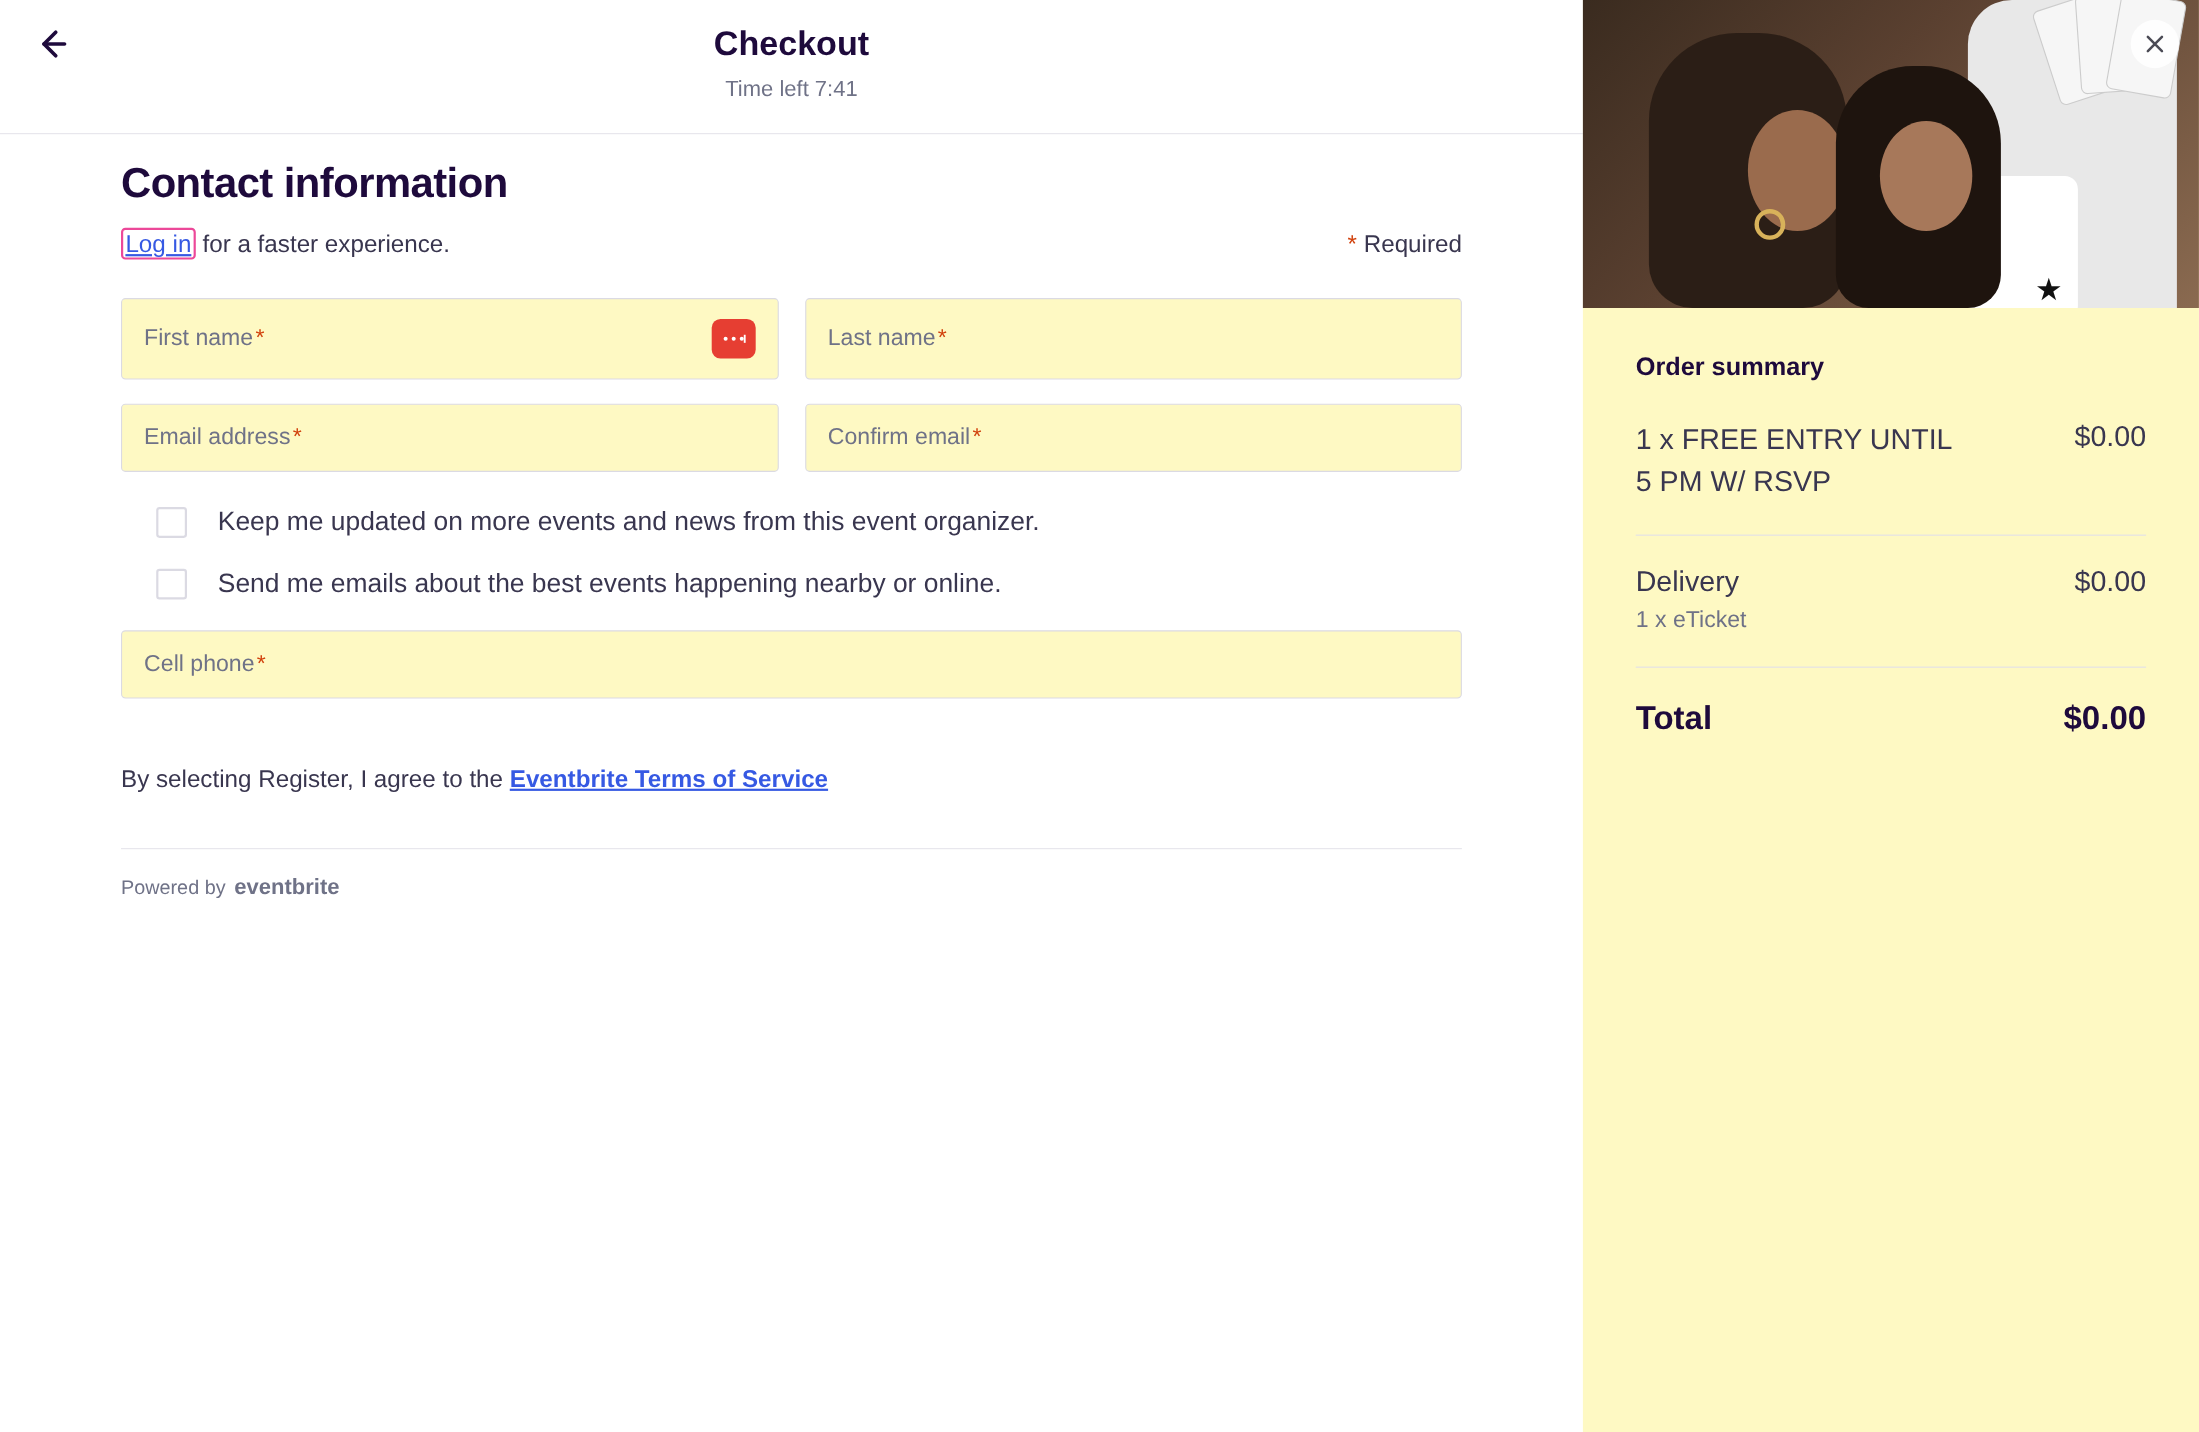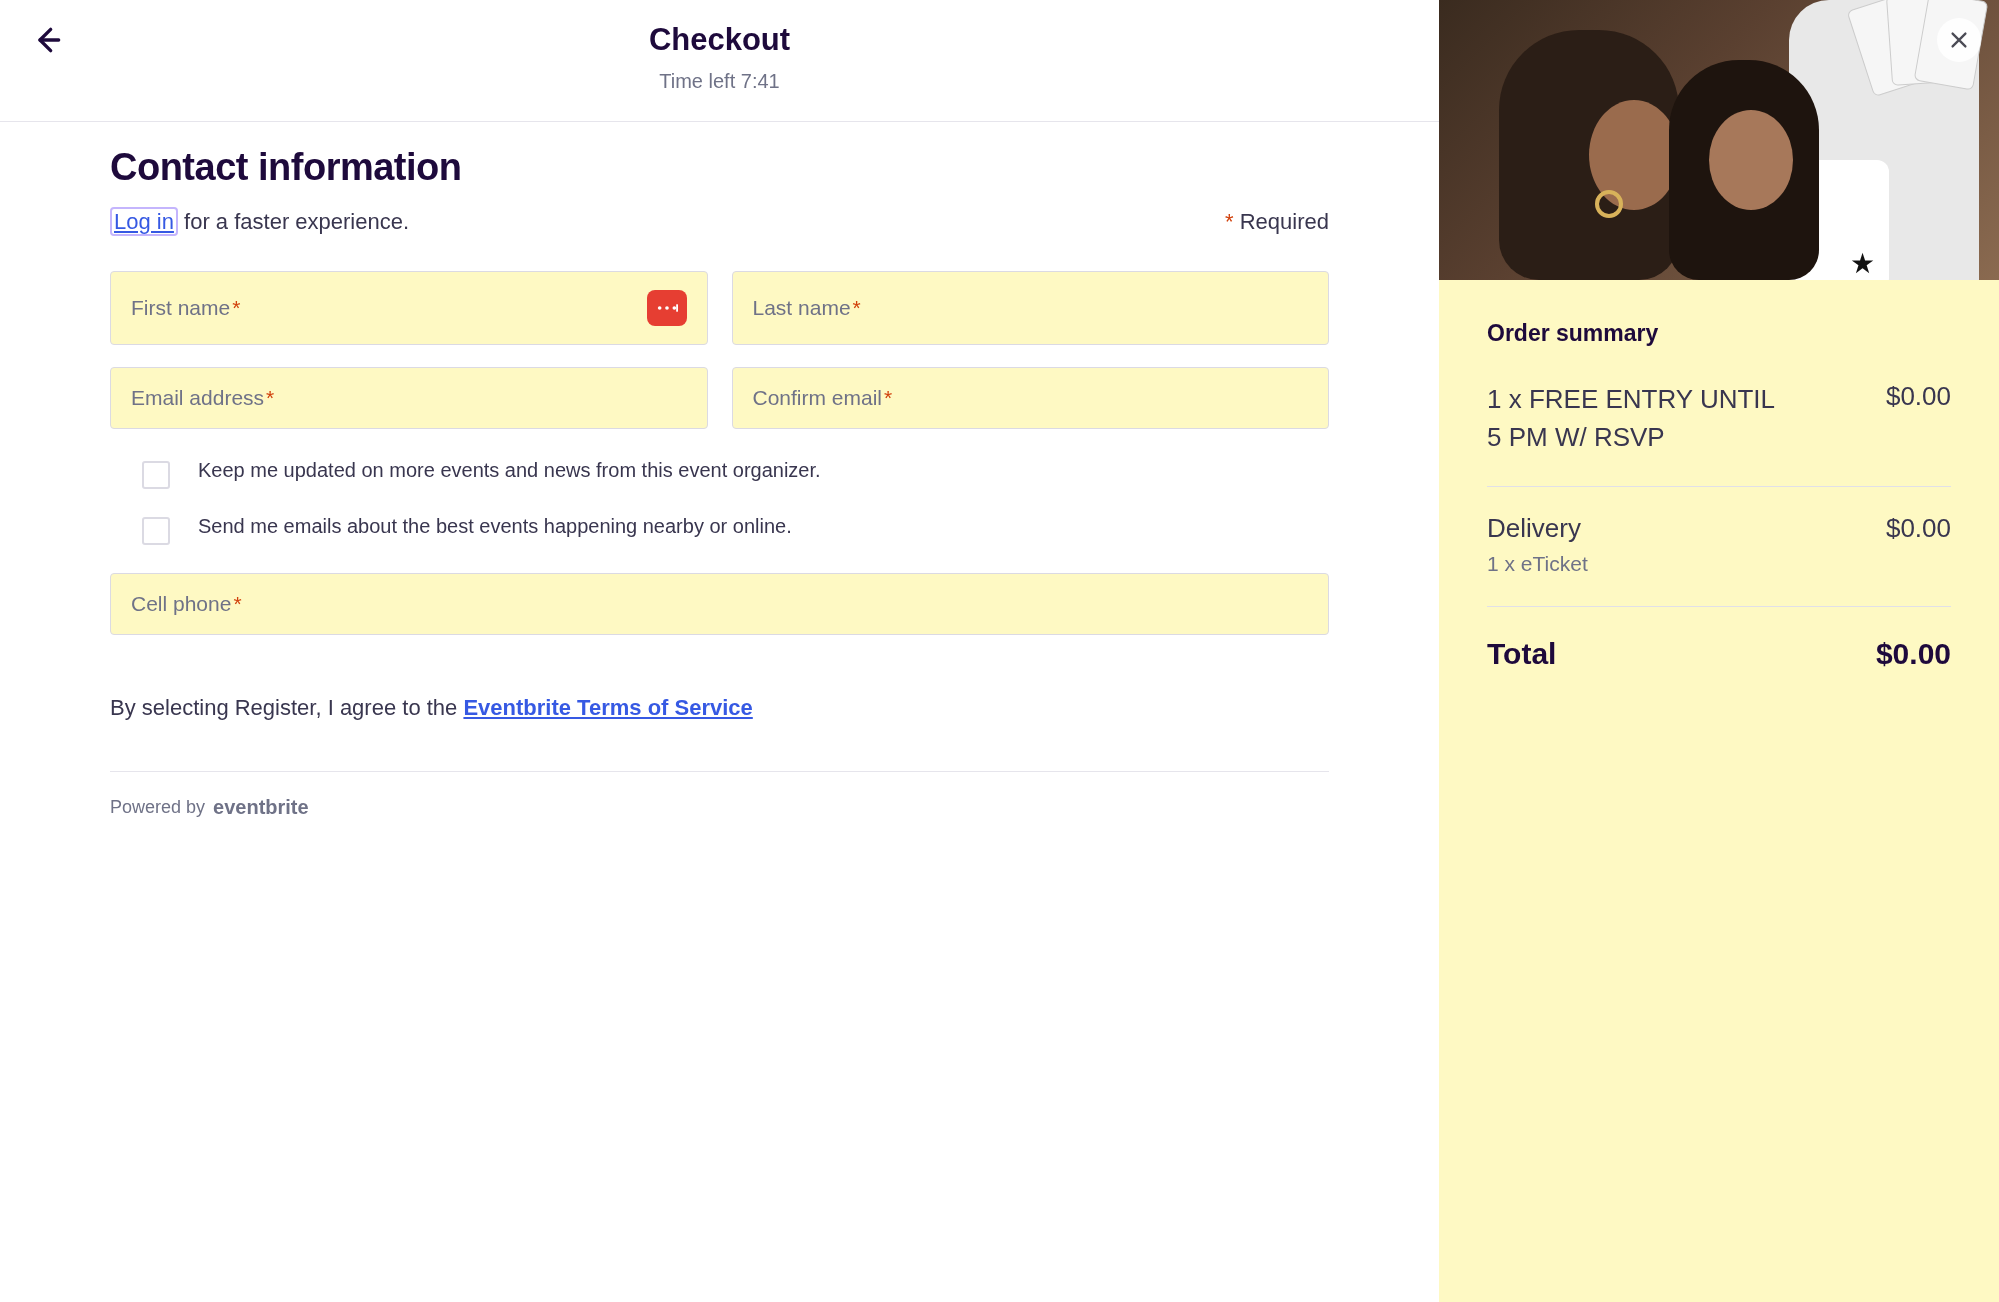--- a/index.html
+++ b/index.html
@@ -6,32 +6,32 @@
     html, body { width: 100%; height: 100%; font-family: -apple-system, BlinkMacSystemFont, "Segoe UI", Helvetica, Arial, sans-serif; color:#39364f; }
     body { display:flex; background:#fff; }
     .main { flex: 1 1 auto; display:flex; flex-direction:column; border-right: none; }
     .header { text-align:center; padding: 22px 0 10px; border-bottom:1px solid #e6e5ec; position:relative; }
     .header .back { position:absolute; left:32px; top:24px; width:32px; height:32px; cursor:pointer; }
     .header h1 { font-size:31px; font-weight:600; color:#1e0a3c; }
     .header .timer { margin-top:12px; color:#6f7287; font-size:20px; padding-bottom:18px;}
     .content { padding: 20px 110px 40px; overflow:auto; }
     .section-title { font-size:38px; font-weight:800; color:#1e0a3c; margin: 4px 0 20px; letter-spacing:-0.5px;}
     .login-row { display:flex; justify-content:space-between; align-items:center; font-size:22px; margin-bottom:36px; }
-    .login-link { color:#3659e3; text-decoration:underline; border:2px solid #c4b5fd; border-radius:4px; padding:0 2px; }
+    .login-link { color:#3659e3; text-decoration:underline; border:2px solid #ec4899; border-radius:4px; padding:0 2px; }
     .login-text { color:#39364f; }
     .req-label { color:#39364f; }
     .req-label .star { color:#d1410c; }
     .grid { display:grid; grid-template-columns: 1fr 1fr; gap: 22px 24px; margin-bottom:30px; }
     .field { position:relative; border:1px solid #dbdae3; border-radius:4px; padding:18px 20px; display:flex; align-items:center; background:#fef9c3; }
     .field label { font-size:21px; color:#6f7287; pointer-events:none; }
     .field .star { color:#d1410c; margin-left:2px; }
     .pw-badge { width:40px; height:36px; border-radius:8px; background:#e63e32; display:flex; align-items:center; justify-content:center; margin-left:auto; }
     .pw-badge svg { width:22px; height:12px; }
     .checks { display:flex; flex-direction:column; gap:26px; margin: 8px 0 28px; }
-    .check { display:flex; align-items:flex-start; gap:28px; font-size:20px; color:#39364f;padding-left:32px; }
+    .check { display:flex; align-items:flex-end; gap:28px; font-size:24px; color:#39364f;padding-left:32px; }
     .check .box { width:28px; height:28px; border:2px solid #dbdae3; border-radius:3px; flex:none; margin-top:2px; cursor:pointer; }
     .full { grid-column: 1 / -1; }
     .agree { font-size:22px; margin: 60px 0 38px; color:#39364f; }
     .agree a { color:#3659e3; text-decoration:underline; font-weight:600; }
     .register-btn { width:300px; background:#d1410c; color:#fff; border:none; border-radius:6px; font-size:22px; font-weight:600; padding:20px 0; cursor:pointer; }
     .divider { border-top:1px solid #e6e5ec; margin-top:50px; margin-bottom:24px; }
     .powered { color:#6f7287; font-size:18px; display:flex; align-items:center; gap:8px; }
     .powered .brand { font-weight:700; letter-spacing:0; color:#6f7287; font-size:20px; }
 
     .side { width: 560px; flex:none; background:#fef9c3; display:flex; flex-direction:column; position:relative; }

